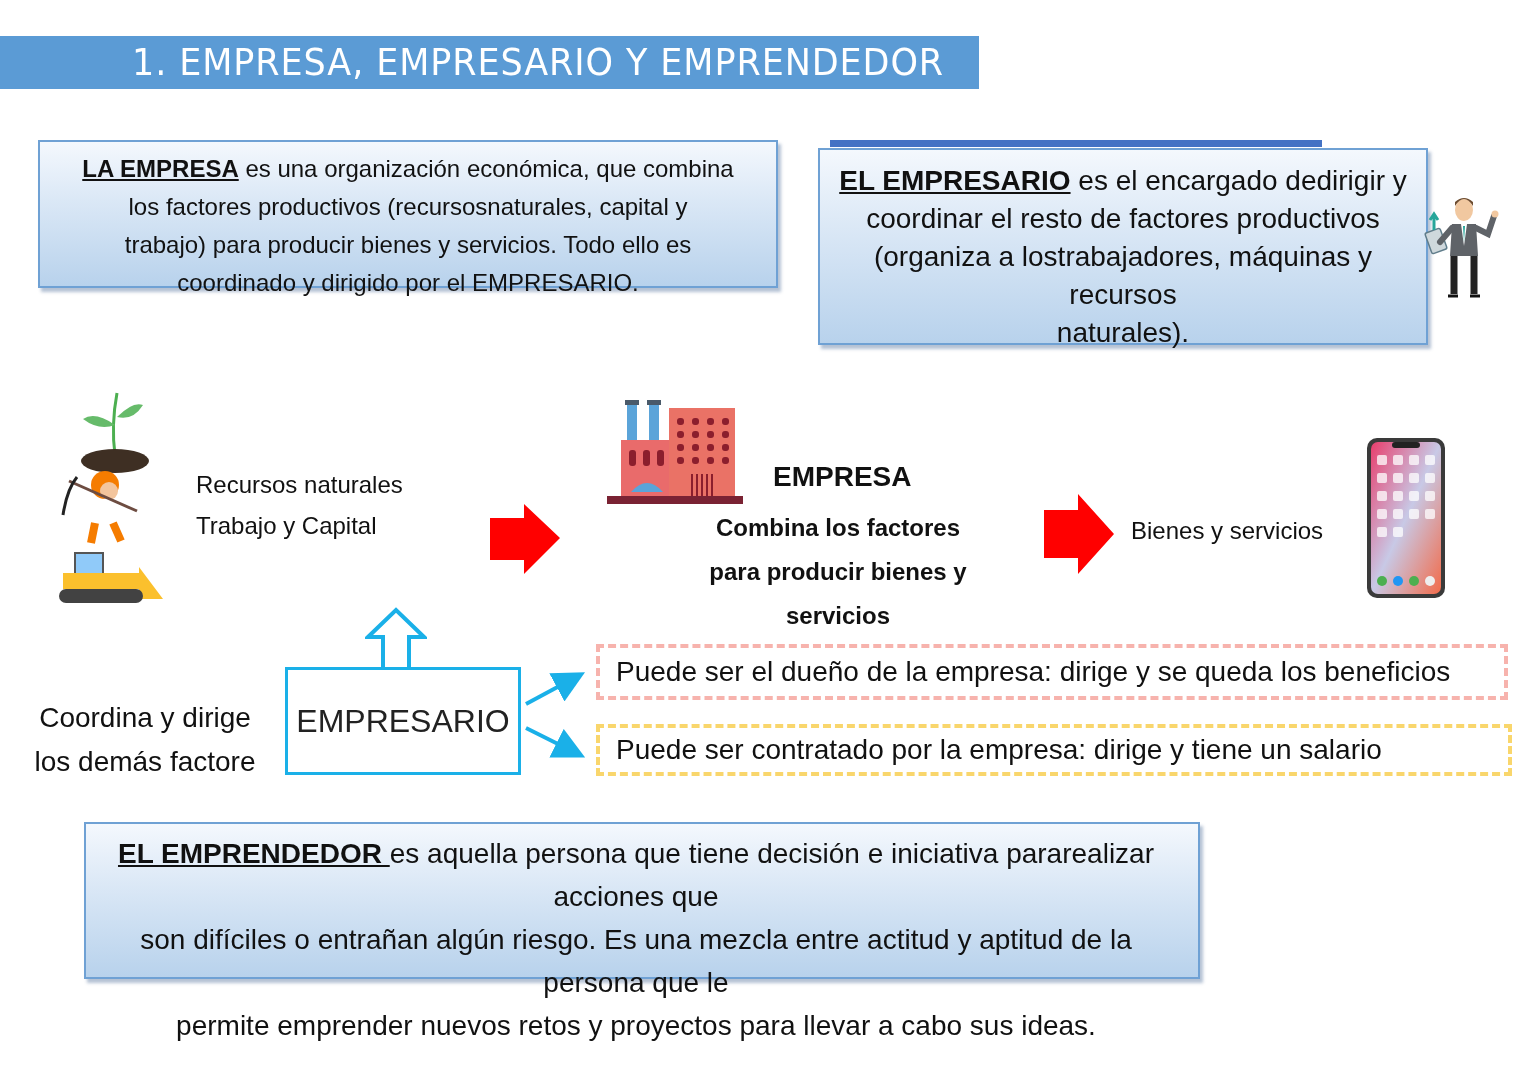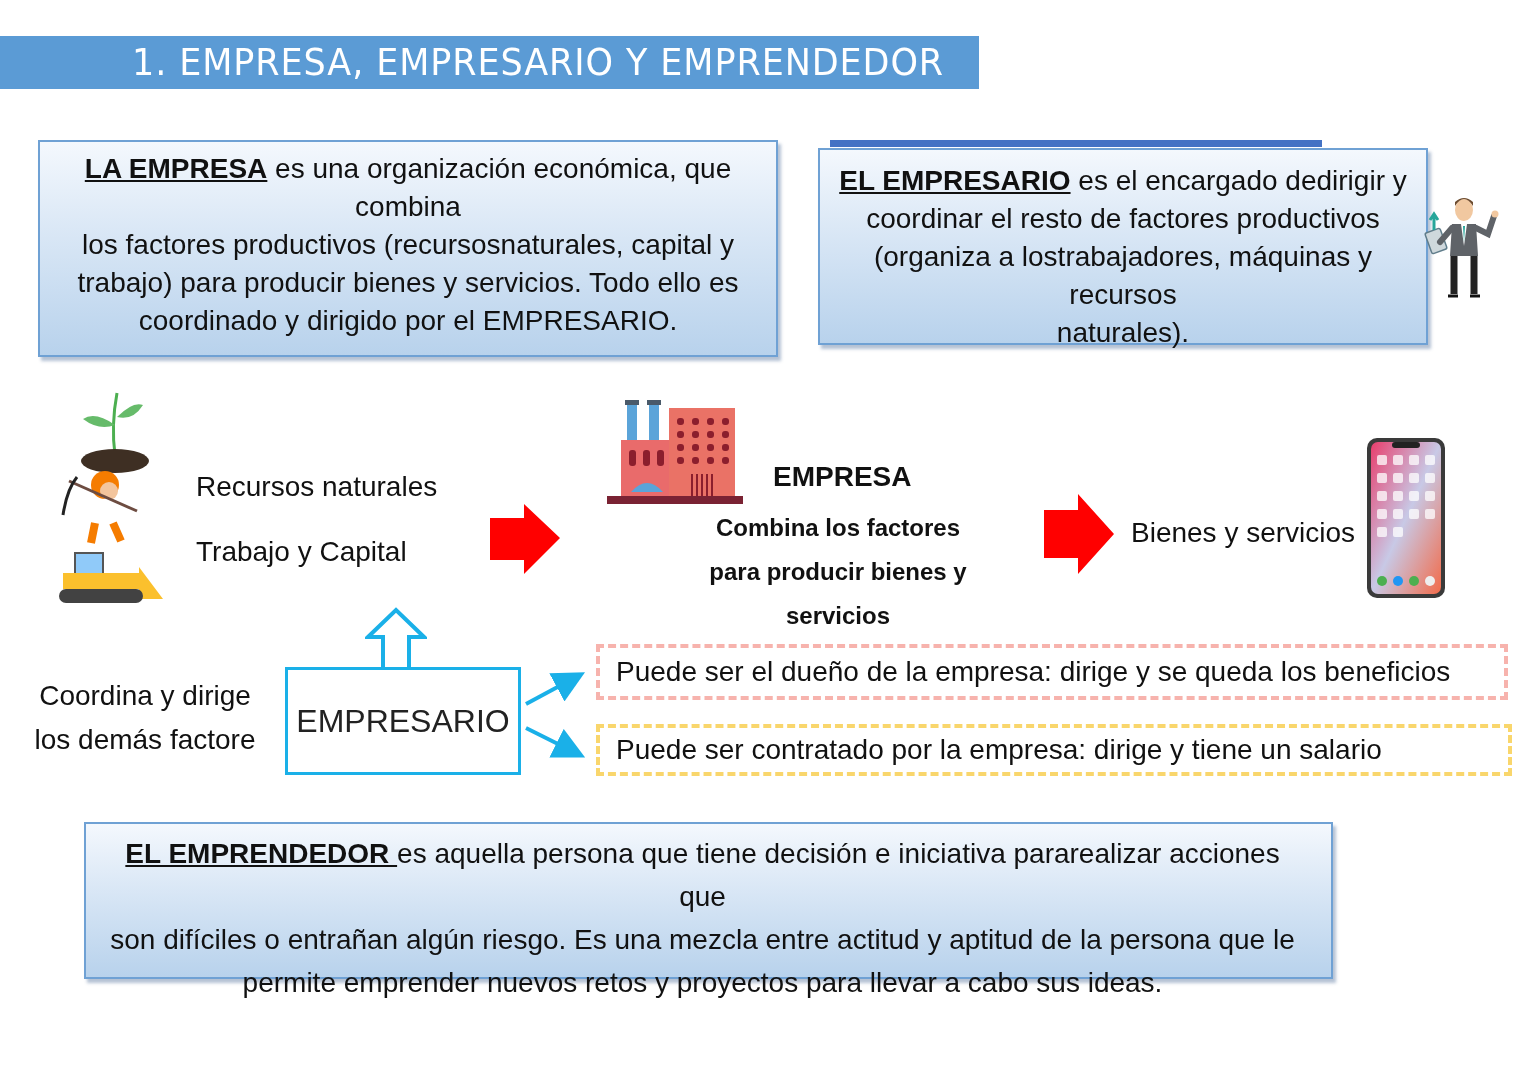--- a/index.html
+++ b/index.html
@@ -29,53 +29,53 @@
     border:2px solid #6fa1d4;
     box-shadow:3px 4px 3px rgba(90,120,160,0.45);
     box-sizing:border-box;
     text-align:center;
     color:#111;
   }
   .def-box p { margin:0; }
   .def-box .kw { font-weight:bold; text-decoration:underline; }
 
   #box-empresa {
-    left:38px; top:140px; width:740px; height:217px;
-    font-size:28px; line-height:38px; padding:8px 14px 2px 14px;
+    left:38px; top:140px; width:740px; height:148px;
+    font-size:24px; line-height:38px; padding:8px 14px 2px 14px;
   }
   #box-empresario {
     left:818px; top:148px; width:610px; height:197px;
     font-size:28px; line-height:38px; padding:12px 10px 0 10px;
   }
   .accent-line {
     left:830px; top:140px; width:492px; height:7px; background:#4472c4;
   }
   #box-emprendedor {
-    left:84px; top:822px; width:1249px; height:157px;
+    left:84px; top:822px; width:1116px; height:157px;
     font-size:28px; line-height:43px; padding:8px 30px 0 18px;
   }
 
   
-  .flow-text { font-size:28px; white-space:nowrap; color:#111; }
+  .flow-text { font-size:24px; white-space:nowrap; color:#111; }
   .red-arrow svg { display:block; }
 
   .empresa-title { font-size:28px; font-weight:bold;margin-top:8px; }
   .empresa-desc {
     font-size:24px; line-height:44px; text-align:center; width:300px;font-weight:bold;
   }
 
   
   .empresario-box {
     left:285px; top:667px; width:236px; height:108px;
     border:3px solid #1ab0e8; box-sizing:border-box;
     display:flex; align-items:center; justify-content:center;
     font-size:32px; color:#222; background:#fff;
   }
   .coordina-text {
-    left:20px; top:674px; width:250px; text-align:center;
+    left:20px; top:696px; width:250px; text-align:center;
     font-size:28px; line-height:44px;
   }
 
   .dashed-box {
     box-sizing:border-box; font-size:28px; white-space:nowrap;
     padding-left:16px; display:flex; align-items:center;
   }
   #owner-box { left:596px; top:644px; width:912px; height:56px; border:4px dashed #f7b3ad; }
   #hired-box { left:596px; top:724px; width:916px; height:52px; border:4px dashed #f9d66c; }
 </style>
@@ -139,21 +139,21 @@
     <path d="M14 96 L82 126" stroke="#6d4c41" stroke-width="3"></path>
     <path d="M8 130 Q12 104 22 92" stroke="#222" stroke-width="3" fill="none"></path>
 
     <rect x="20" y="168" width="28" height="22" fill="#90caf9" stroke="#555" stroke-width="2"></rect>
     <rect x="8" y="188" width="76" height="16" fill="#fbc02d"></rect>
     <path d="M84 182 L108 214 L84 214 Z" fill="#fbc02d"></path>
     <rect x="4" y="204" width="84" height="14" rx="7" fill="#424242"></rect>
   </svg>
 </div>
 <div class="abs flow-text" style="left:196px;top:471px;">Recursos naturales</div>
-<div class="abs flow-text" style="left:196px;top:536px;">Trabajo y Capital</div>
+<div class="abs flow-text" style="left:196px;top:512px;">Trabajo y Capital</div>
 
 <div class="abs red-arrow" style="left:490px;top:504px;">
   <svg width="70" height="70" viewBox="0 0 70 70">
     <path d="M0 14 L34 14 L34 0 L70 34 L34 70 L34 56 L0 56 Z" fill="#ff0000"></path>
   </svg>
 </div>
 
 <div class="abs" style="left:607px;top:400px;width:136px;height:106px;">
   <svg width="136" height="106" viewBox="0 0 136 106">
     <rect x="20" y="2" width="10" height="50" fill="#5ba4d9"></rect>

